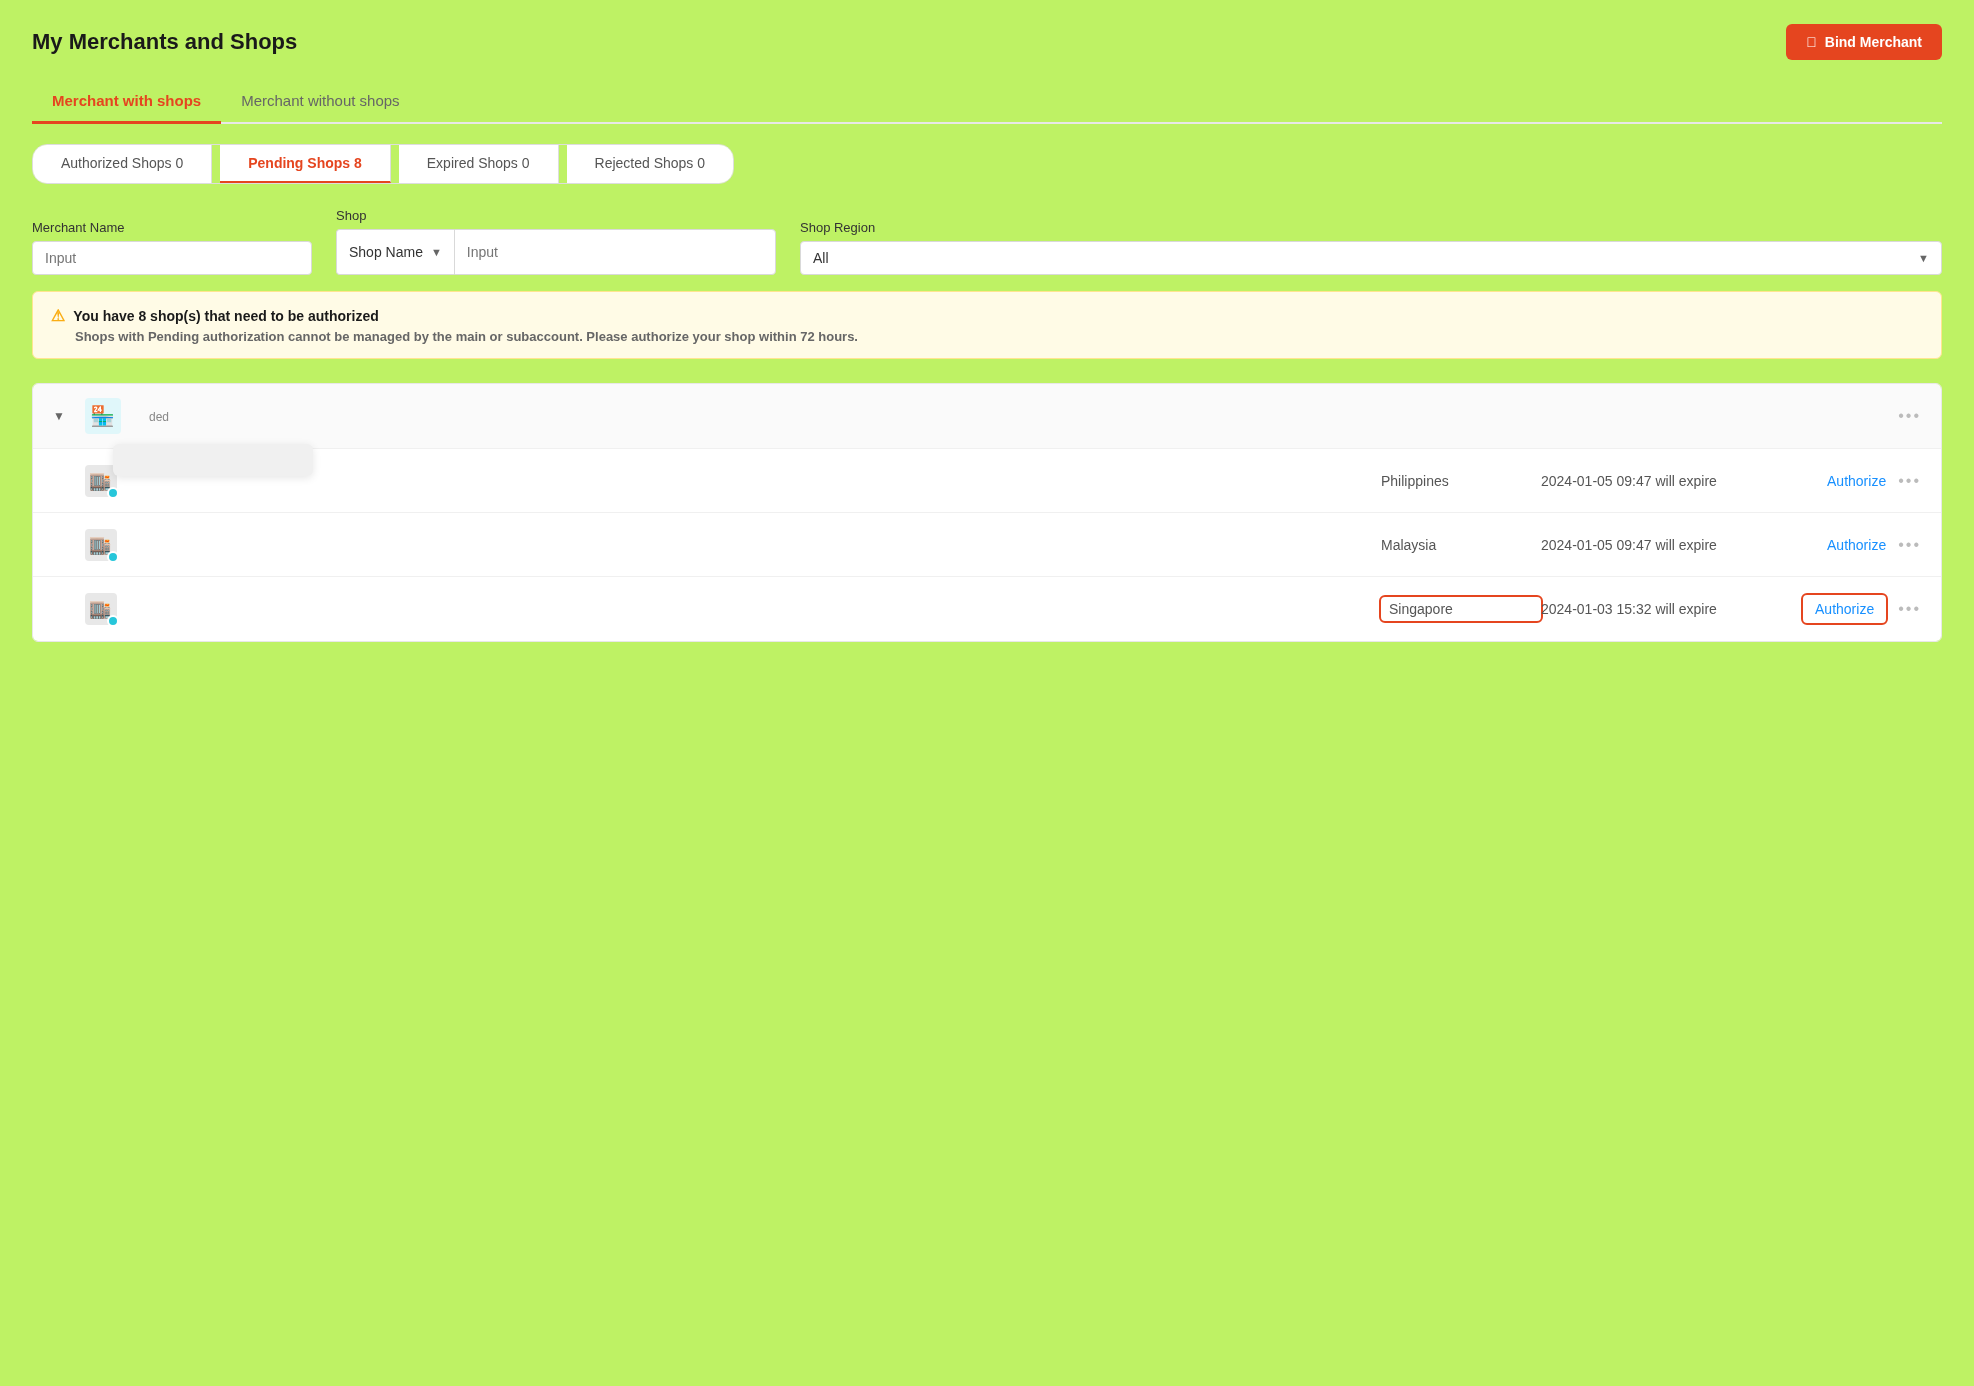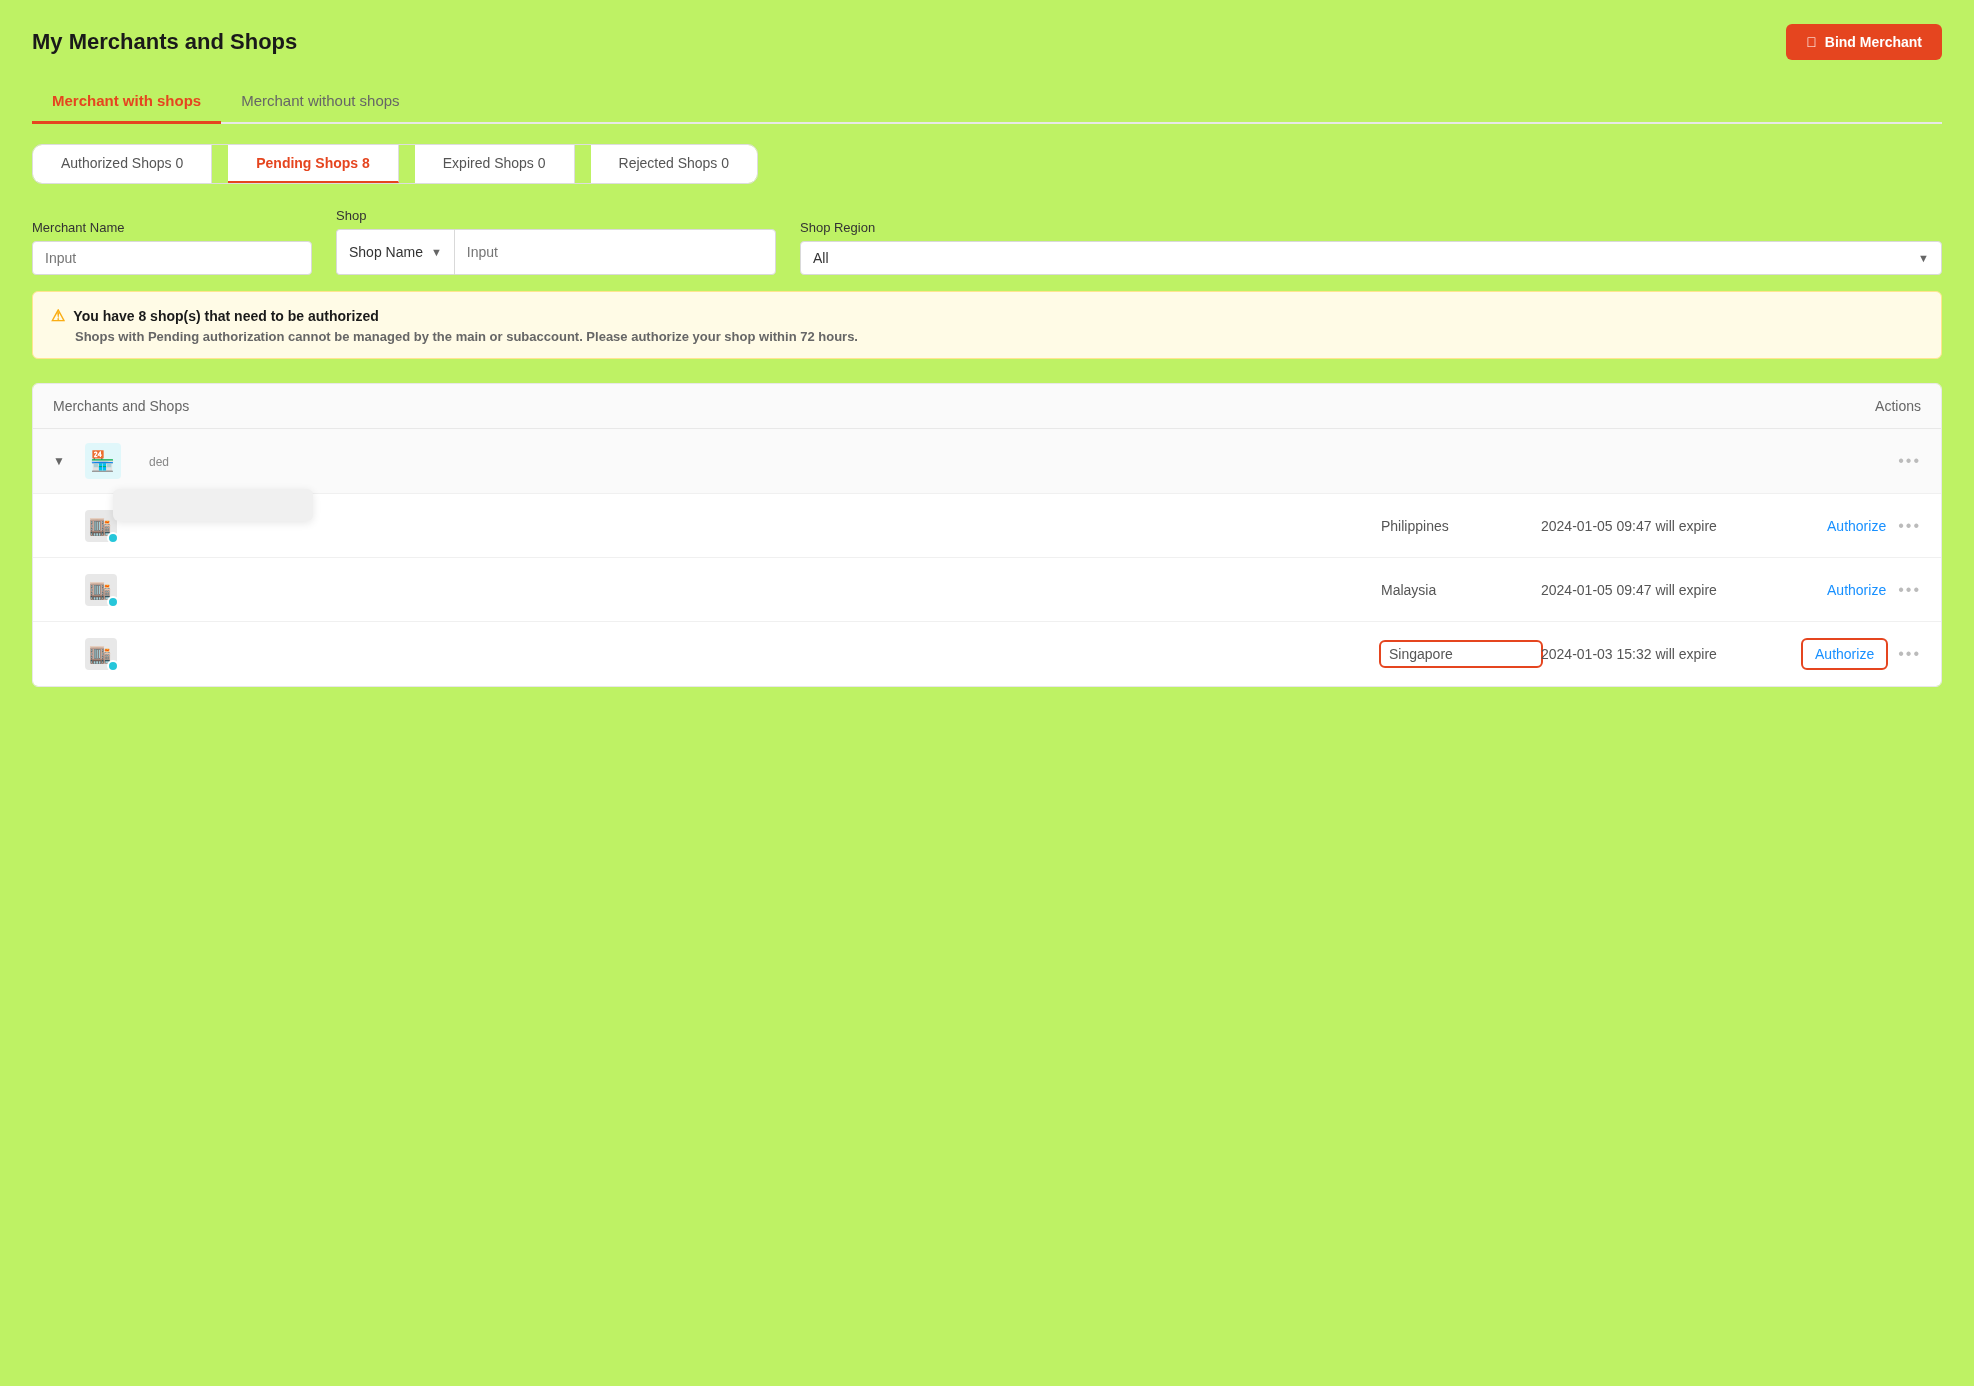--- a/index.html
+++ b/index.html
@@ -11,21 +11,21 @@
     .page-header { display: flex; justify-content: space-between; align-items: center; margin-bottom: 20px; }
     .page-title { font-size: 22px; font-weight: 700; color: #1a1a1a; }
     .bind-merchant-btn { background: #e5451f; color: #fff; border: none; border-radius: 6px; padding: 10px 20px; font-size: 14px; font-weight: 600; cursor: pointer; display: flex; align-items: center; gap: 8px; }
 
     
     .main-tabs { display: flex; gap: 0; border-bottom: 2px solid #e8e8e8; margin-bottom: 20px; }
     .main-tab { padding: 12px 20px; font-size: 15px; cursor: pointer; color: #666; border-bottom: 3px solid transparent; margin-bottom: -2px; }
     .main-tab.active { color: #e5451f; border-bottom-color: #e5451f; font-weight: 600; }
 
     
-    .status-tabs { display: flex; gap: 16px; margin-bottom: 24px; border: 1px solid #ddd; border-radius: 10px; overflow: hidden; width: fit-content; }
+    .status-tabs { display: flex; gap: 8px; margin-bottom: 24px; border: 1px solid #ddd; border-radius: 15px; overflow: hidden; width: fit-content; }
     .status-tab { padding: 10px 28px; font-size: 14px; cursor: pointer; color: #555; background: #fff; border-right: 1px solid #ddd; }
     .status-tab:last-child { border-right: none; }
     .status-tab.active { color: #e5451f; font-weight: 700; border-bottom: 2px solid #e5451f; }
 
     
     .filter-section { margin-bottom: 16px; }
     .filter-row { display: flex; gap: 24px; align-items: flex-end; margin-bottom: 16px; }
     .filter-group { display: flex; flex-direction: column; gap: 6px; }
     .filter-group.merchant-name { flex: 0 0 280px; }
     .filter-group.shop { flex: 0 0 440px; }
@@ -139,24 +139,20 @@
   <div class="warning-banner">
     <div class="warning-title">
       <span class="warning-icon">⚠</span>
       <span>You have 8 shop(s) that need to be authorized</span>
     </div>
     <p class="warning-desc">Shops with Pending authorization cannot be managed by the main or subaccount. Please authorize your shop within 72 hours.</p>
   </div>
 
   <div class="table-container">
 
-    <div class="table-header">
-      <span>Merchants and Shops</span>
-      <span>Actions</span>
-    </div>
 
     <div class="table-rows-area">
 
       <div class="table-row merchant-row">
         <div class="col-expand">
           <span class="expand-icon">▼</span>
         </div>
         <div class="col-icon">
           <div class="merchant-icon">
             🏪

